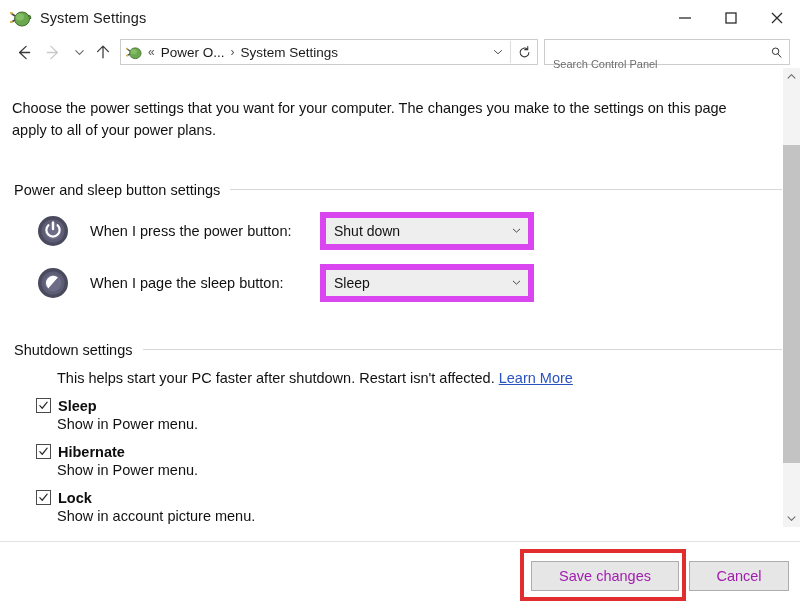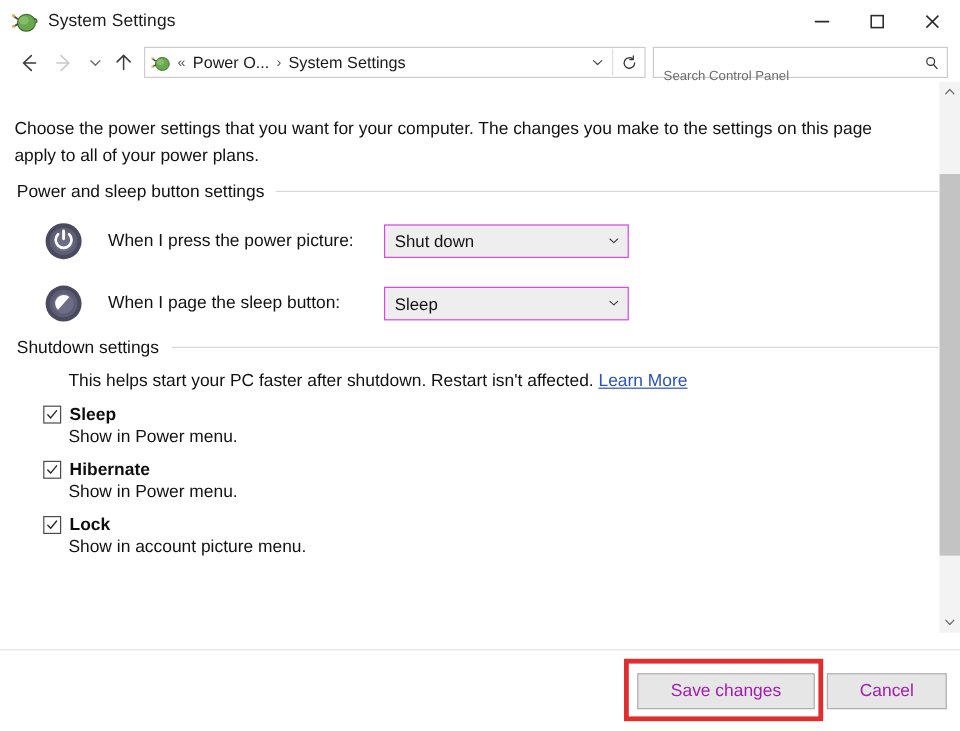--- a/index.html
+++ b/index.html
@@ -162,21 +162,21 @@
   }
   .intro {
     font-size: 14.5px;
     line-height: 1.5;
     color: #111111;
     margin: 16px 40px 0 12px;
   }
   .group-head {
     display: flex;
     align-items: center;
-    margin: 10px 18px 0 14px;
+    margin: 40px 18px 0 14px;
     gap: 10px;
   }
   .group-label {
     font-size: 14.5px;
     color: #111111;
     white-space: nowrap;
   }
   .group-rule {
     flex: 1 1 auto;
     height: 1px;
@@ -193,21 +193,21 @@
   .setting-label {
     font-size: 14.5px;
     color: #111111;
     margin-left: 18px;
     width: 230px;
     flex: 0 0 auto;
   }
   .combobox {
     width: 202px;
     height: 26px;
-    border: 1px solid #d946ef;
+    border: 6px solid #d946ef;
     background: #eeeeee;
     display: flex;
     align-items: center;
     justify-content: space-between;
     flex: 0 0 auto;
   }
   .combobox .cb-value {
     font-size: 14px;
     color: #111;
     padding-left: 8px;
@@ -422,21 +422,21 @@
   <div class="setting-row">
     <span class="pw-icon">
       <svg viewBox="0 0 38 38" width="38" height="38">
         <circle cx="19" cy="19" r="15" fill="#4a4a5e"></circle>
         <circle cx="19" cy="19" r="11.5" fill="#5d5d75"></circle>
         <circle cx="19" cy="19" r="8.5" fill="#6d6d88"></circle>
         <path d="M19 10.5 V17" stroke="#ffffff" stroke-width="2.4" stroke-linecap="round"></path>
         <path d="M14.4 13.2 A6.6 6.6 0 1 0 23.6 13.2" stroke="#ffffff" stroke-width="2.2" fill="none" stroke-linecap="round"></path>
       </svg>
     </span>
-    <span class="setting-label">When I press the power picture:</span>
+    <span class="setting-label">When I press the power button:</span>
     <div class="combobox">
       <span class="cb-value">Shut down</span>
       <span class="cb-arrow">
         <svg viewBox="0 0 24 24" width="13" height="13">
             <path d="M6 9.5 L12 15 L18 9.5" stroke="currentColor" stroke-width="1.7" fill="none" stroke-linecap="round" stroke-linejoin="round"></path>
           </svg>
       </span>
     </div>
   </div>
 

